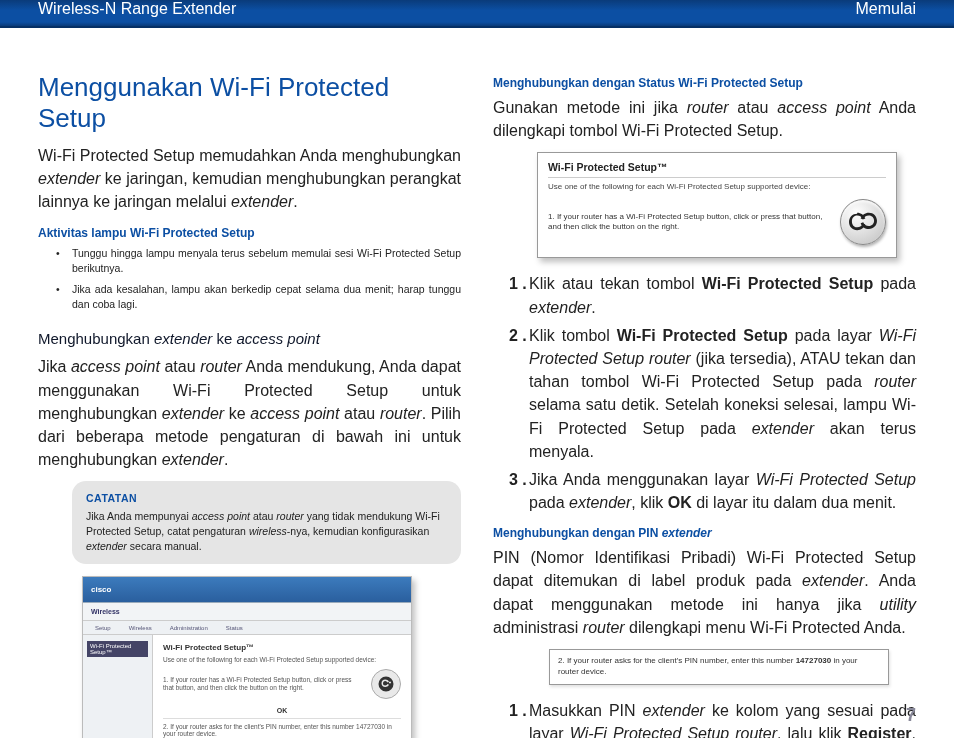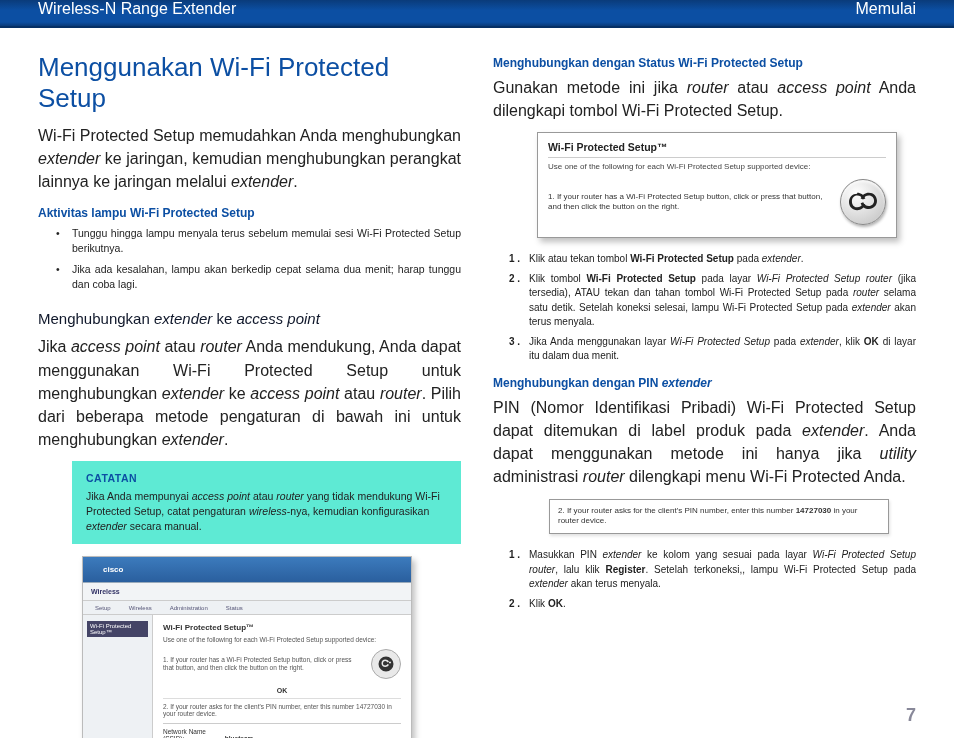--- a/index.html
+++ b/index.html
@@ -1,33 +1,33 @@
 <!DOCTYPE html>
 <html><head>
 <meta charset="utf-8">
 <style>
   * { box-sizing: border-box; margin: 0; padding: 0; }
   html, body { width: 954px; height: 738px; font-family: "Segoe UI", "Myriad Pro", Arial, sans-serif; background: #fff; color: #222; }
-  .page { width: 954px; height: 738px; display: flex; flex-direction: column; }
+  .page { width: 954px; height: 738px; display: flex; flex-direction: column; gap: 20px; }
   .topbar { height: 56px; background: linear-gradient(to bottom, #0a3b7a 0%, #0c4fa3 40%, #0c4fa3 85%, #0a3b7a 100%); border-bottom: 2px solid #053066; display: flex; align-items: flex-end; padding: 0 38px 8px 38px; color: #fff; font-size: 16px; font-weight: 300; }
   .topbar .spacer { flex: 1; }
   .content { flex: 1; display: flex; padding: 24px 38px 10px 38px; gap: 32px; }
   .col { flex: 1; min-width: 0; }
   h1 { color: #0c4fa3; font-size: 26px; font-weight: 400; margin-bottom: 10px; }
   p { font-size: 16px; line-height: 1.45; text-align: justify; margin-bottom: 8px; }
   .it { font-style: italic; }
   h3.sub-blue-b { color: #0c4fa3; font-size: 12px; font-weight: 700; margin: 12px 0 6px 0; }
   h2.sub-blue { color: #0f172a; font-size: 15px; font-weight: 400; margin: 18px 0 8px 0; }
   ul.bullets { list-style: none; padding-left: 22px; }
   ul.bullets li { font-size: 10.5px; line-height: 1.45; margin-bottom: 6px; text-align: justify; position: relative; padding-left: 12px; }
   ul.bullets li::before { content: "•"; position: absolute; left: -4px; top: 0; }
-  .note { background: #5eead4; margin: 10px 0 12px 34px; padding: 10px 14px 10px 14px; font-size: 10.5px; line-height: 1.45; }
+  .note { background: #e5e5e5; margin: 10px 0 12px 34px; padding: 10px 14px 10px 14px; font-size: 10.5px; line-height: 1.45; border-radius: 14px; }
   .note .ttl { color: #0c4fa3; font-weight: 700; font-size: 10.5px; letter-spacing: 0.5px; display: block; margin-bottom: 2px; }
   .figbox { margin: 4px 0 10px 44px; width: 330px; border: 1px solid #bbb; background: #fff; box-shadow: 3px 4px 6px rgba(0,0,0,0.25); }
-  .fig-top { background: linear-gradient(to bottom, #3c7bbd, #2a5f9e); height: 26px; border-bottom: 1px solid #9ab; display: flex; align-items: center; padding: 0 20px; color: #fff; font-size: 8px; font-weight: 700; }
+  .fig-top { background: linear-gradient(to bottom, #3c7bbd, #2a5f9e); height: 26px; border-bottom: 1px solid #9ab; display: flex; align-items: center; padding: 0 8px; color: #fff; font-size: 8px; font-weight: 700; }
   .fig-tabs { background: #f2f4f6; border-bottom: 1px solid #ccc; height: 18px; display: flex; align-items: center; padding: 0 8px; gap: 20px; font-size: 7px; color: #336; }
   .fig-body { display: flex; }
   .fig-side { width: 70px; background: #eef1f4; border-right: 1px solid #ccc; padding: 6px 4px; font-size: 6.5px; color: #336; min-height: 170px; }
   .fig-main { flex: 1; padding: 8px 10px; font-size: 7px; color: #333; }
   .fig-main .t { font-weight: 700; font-size: 8px; margin-bottom: 4px; }
   .fig-main .ln { font-size: 6.5px; color: #555; margin-bottom: 6px; }
   .fig-wps-row { display: flex; align-items: center; gap: 8px; margin: 4px 0 8px 0; }
   .fig-wps-row .txt { font-size: 6.5px; color: #555; line-height: 1.3; }
   .wps-icon { width: 30px; height: 30px; border-radius: 50%; background: #e9e9e9; border: 1px solid #aaa; display: flex; align-items: center; justify-content: center; flex-shrink: 0; }
   .wps-icon svg { width: 18px; height: 18px; }
@@ -38,21 +38,21 @@
 
   .wpsbox { margin: 10px 0 14px 44px; width: 360px; border: 1px solid #999; background: #fff; box-shadow: 3px 4px 6px rgba(0,0,0,0.25); padding: 8px 10px 12px 10px; }
   .wpsbox .t { font-weight: 700; font-size: 10.5px; border-bottom: 1px solid #ccc; padding-bottom: 4px; margin-bottom: 4px; }
   .wpsbox .sub { font-size: 8px; color: #444; margin-bottom: 8px; }
   .wpsbox .row { display: flex; align-items: center; gap: 16px; margin-top: 4px; }
   .wpsbox .row .txt { font-size: 8px; color: #333; line-height: 1.35; }
   .wpsbox .bigicon { width: 46px; height: 46px; border-radius: 50%; background: radial-gradient(circle at 35% 30%, #fff, #d8d8d8 60%, #bdbdbd); border: 1px solid #888; display: flex; align-items: center; justify-content: center; flex-shrink: 0; box-shadow: inset 0 2px 3px rgba(255,255,255,0.8), 1px 2px 3px rgba(0,0,0,0.3); }
   .wpsbox .bigicon svg { width: 28px; height: 28px; }
 
   ol.steps { list-style: none; counter-reset: step; margin: 4px 0 10px 16px; }
-  ol.steps li { counter-increment: step; font-size: 10px; line-height: 1.45; text-align: justify; margin-bottom: 5px; padding-left: 20px; position: relative; }
+  ol.steps li { counter-increment: step; font-size: 16px; line-height: 1.45; text-align: justify; margin-bottom: 5px; padding-left: 20px; position: relative; }
   ol.steps li::before { content: counter(step) " ."; font-weight: 700; position: absolute; left: 0; top: 0; }
 
   .pinbox { margin: 10px 0 14px 56px; width: 340px; border: 1px solid #999; background: #fff; padding: 6px 8px; font-size: 8px; color: #333; line-height: 1.35; box-shadow: 1px 2px 3px rgba(0,0,0,0.12); }
 
   .footer { position: absolute; bottom: 12px; right: 38px; color: #889; font-size: 18px; font-weight: 700; }
   .page { position: relative; }
   b { font-weight: 700; }
 </style>
 </head>
 <body>

